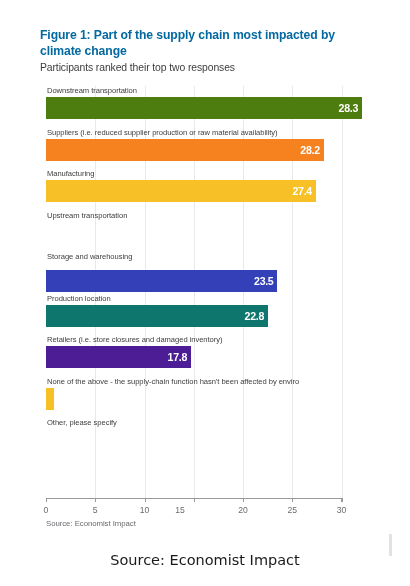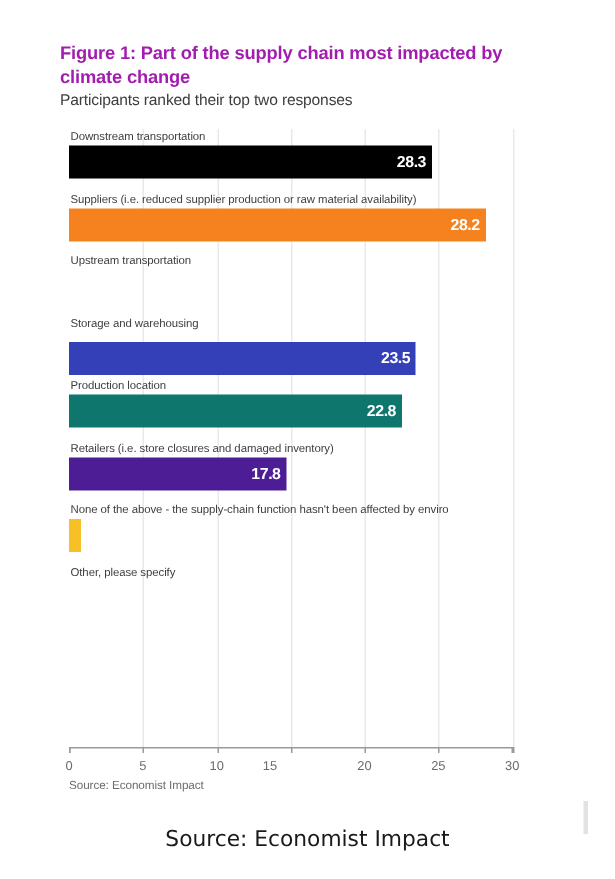--- a/index.html
+++ b/index.html
@@ -24,21 +24,21 @@
     overflow: hidden;
   }
   .title {
     position: absolute;
     left: 40px;
     top: 28px;
     width: 320px;
     font-size: 12.2px;
     font-weight: bold;
     line-height: 15.5px;
-    color: #a21caf;
+    color: #0369a1;
     letter-spacing: -0.1px;
   }
   .subtitle {
     position: absolute;
     left: 40px;
     top: 61px;
     width: 330px;
     font-size: 10.4px;
     line-height: 13px;
     color: #3d3d3d;
@@ -185,28 +185,34 @@
         <div class="gridline" style="left: 49.25px;"></div>
         <div class="gridline" style="left: 98.5px;"></div>
         <div class="gridline" style="left: 147.75px;"></div>
         <div class="gridline" style="left: 197px;"></div>
         <div class="gridline" style="left: 246.25px;"></div>
         <div class="gridline" style="left: 295.5px;"></div>
       </div>
     <div class="rows" id="rows">
         <div class="row">
           <div class="row-label">Downstream transportation</div>
-          <div class="bar" style="width: 242px; background: #000000;">
+          <div class="bar" style="width: 316px; background: #4d7c0f;">
             <span class="bar-value">28.3</span>
           </div>
         </div>
         <div class="row">
           <div class="row-label">Suppliers (i.e. reduced supplier production or raw material availability)</div>
           <div class="bar" style="width: 277.77px; background: rgb(245, 130, 31);">
             <span class="bar-value">28.2</span>
+          </div>
+        </div>
+        <div class="row">
+          <div class="row-label">Manufacturing</div>
+          <div class="bar" style="width: 269.89px; background: rgb(246, 192, 38);">
+            <span class="bar-value">27.4</span>
           </div>
         </div>
         <div class="row">
           <div class="row-label">Upstream transportation</div>
           <div class="bar" style="width: 231.475px; background: rgb(51, 64, 184); margin-top: 48px;">
             <span class="bar-value">23.5</span>
           </div>
         </div>
         <div class="row">
           <div class="row-label">Storage and warehousing</div>

